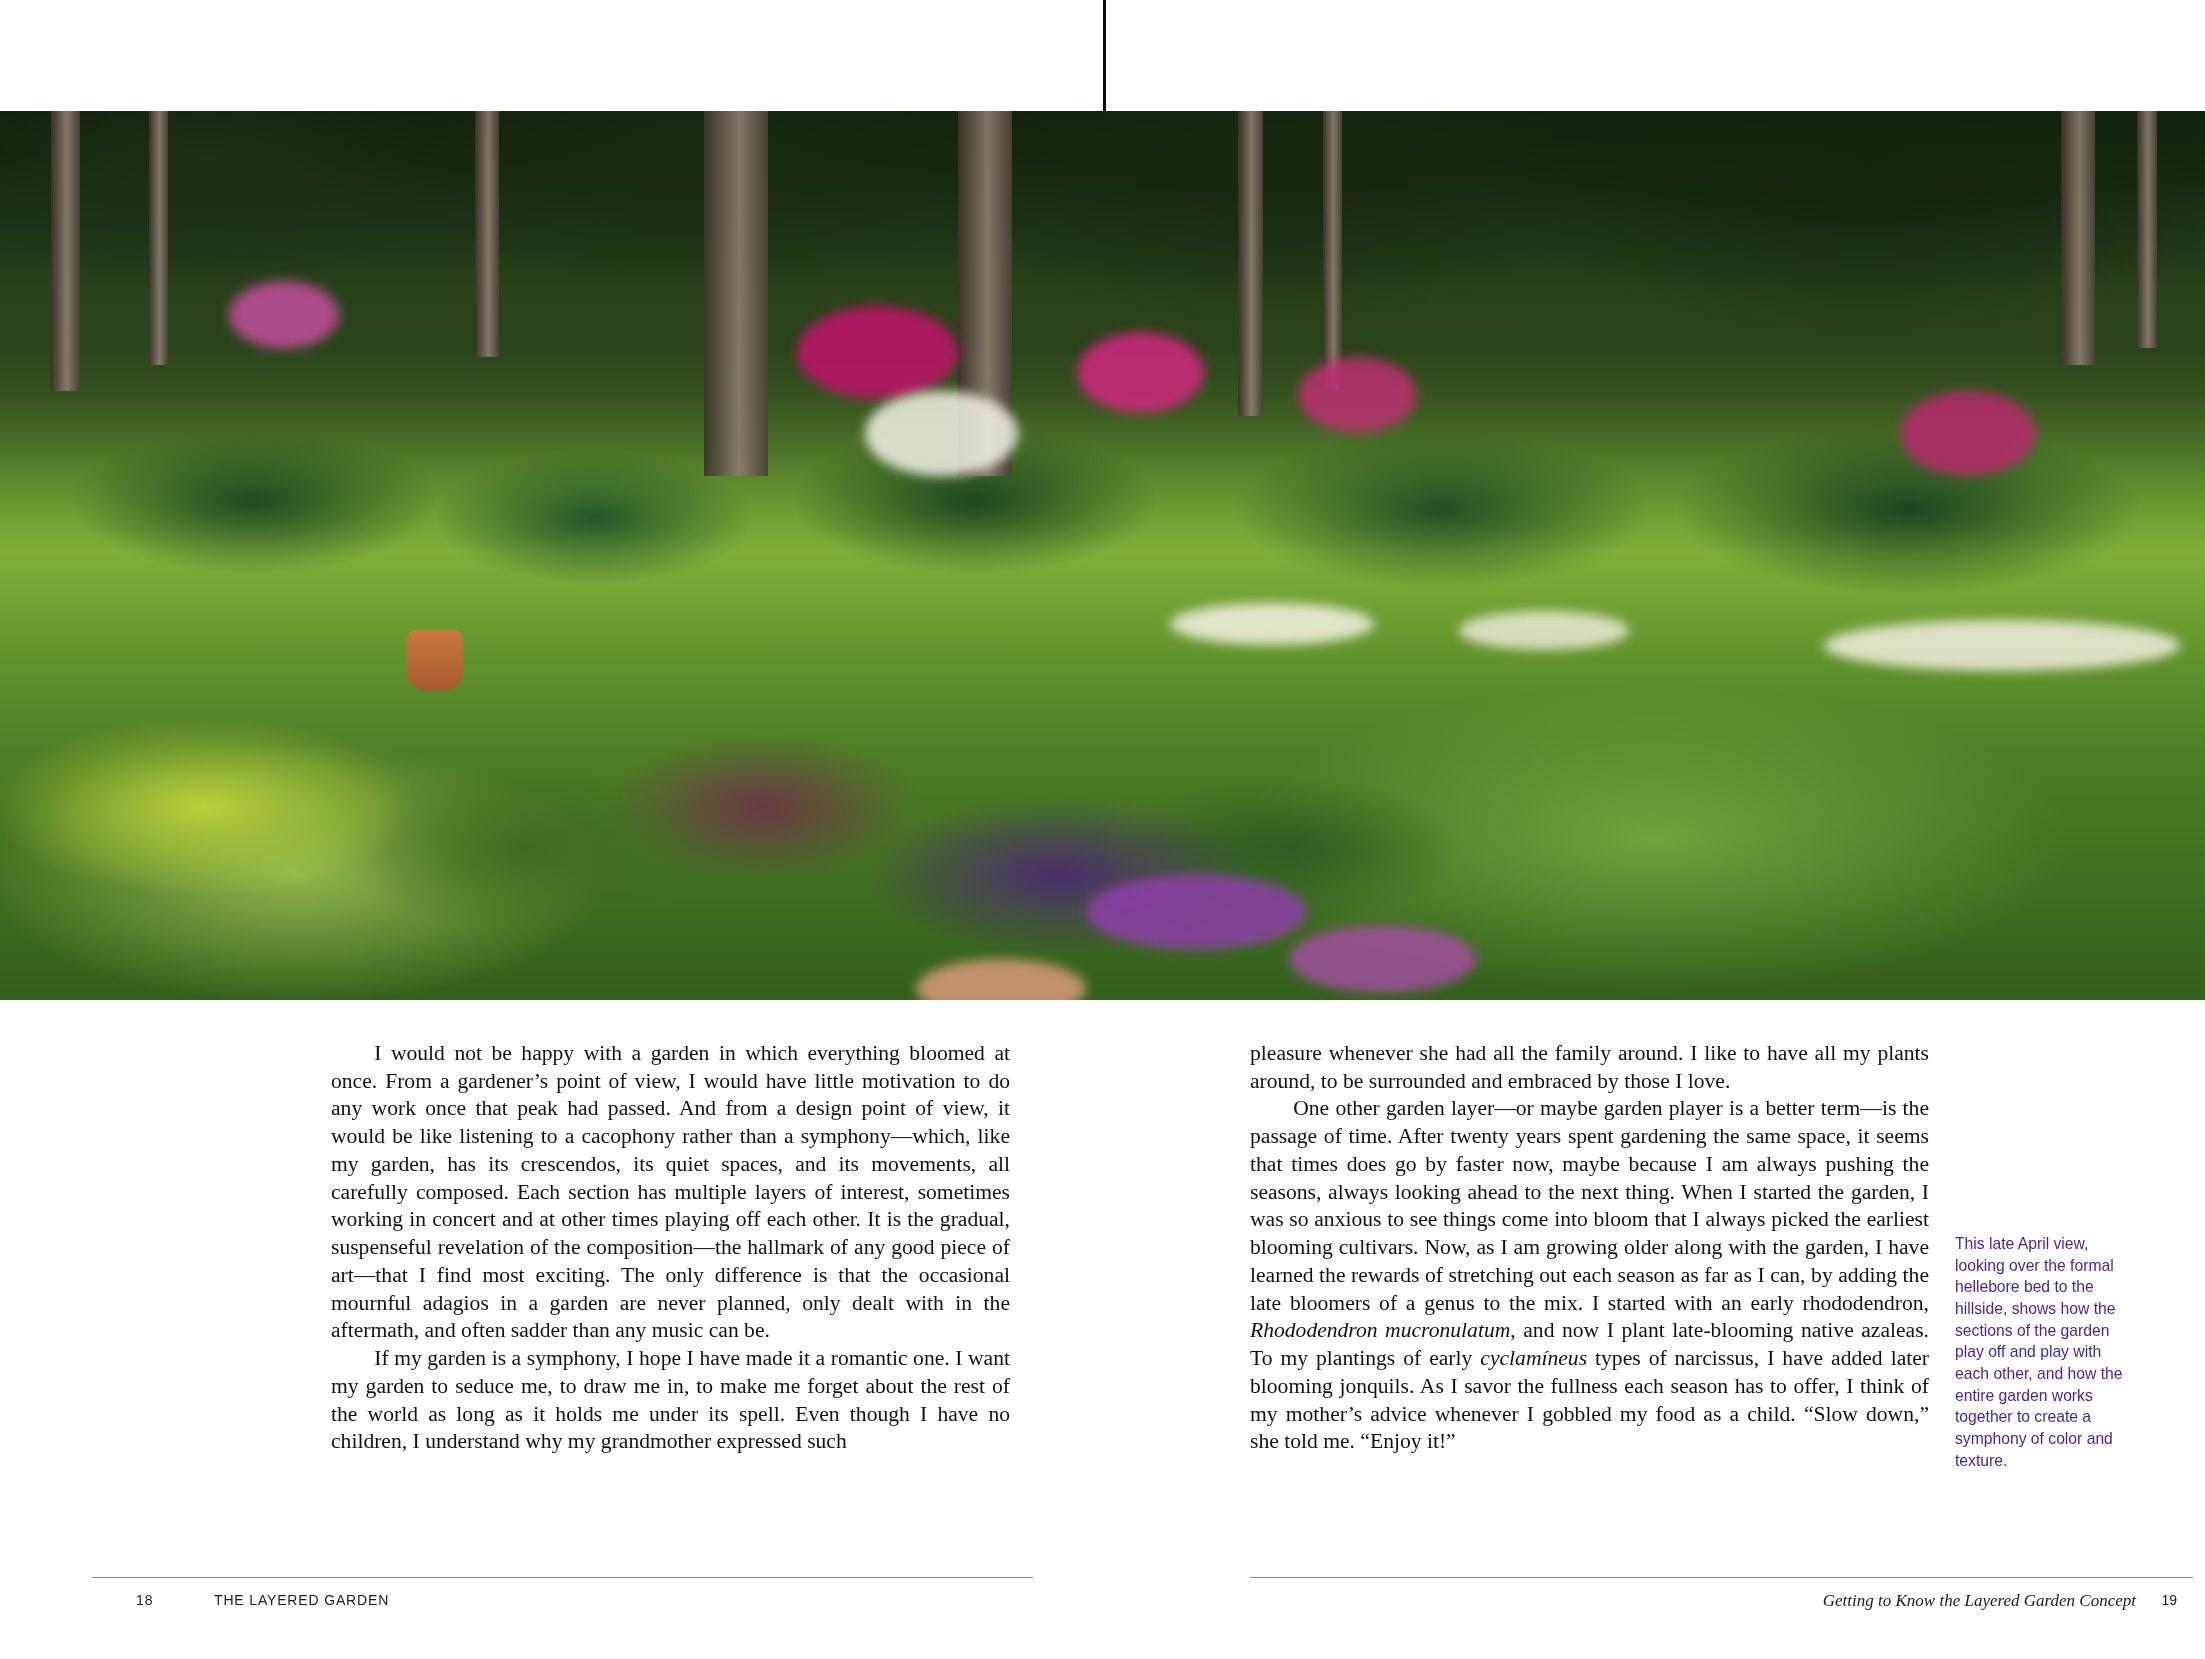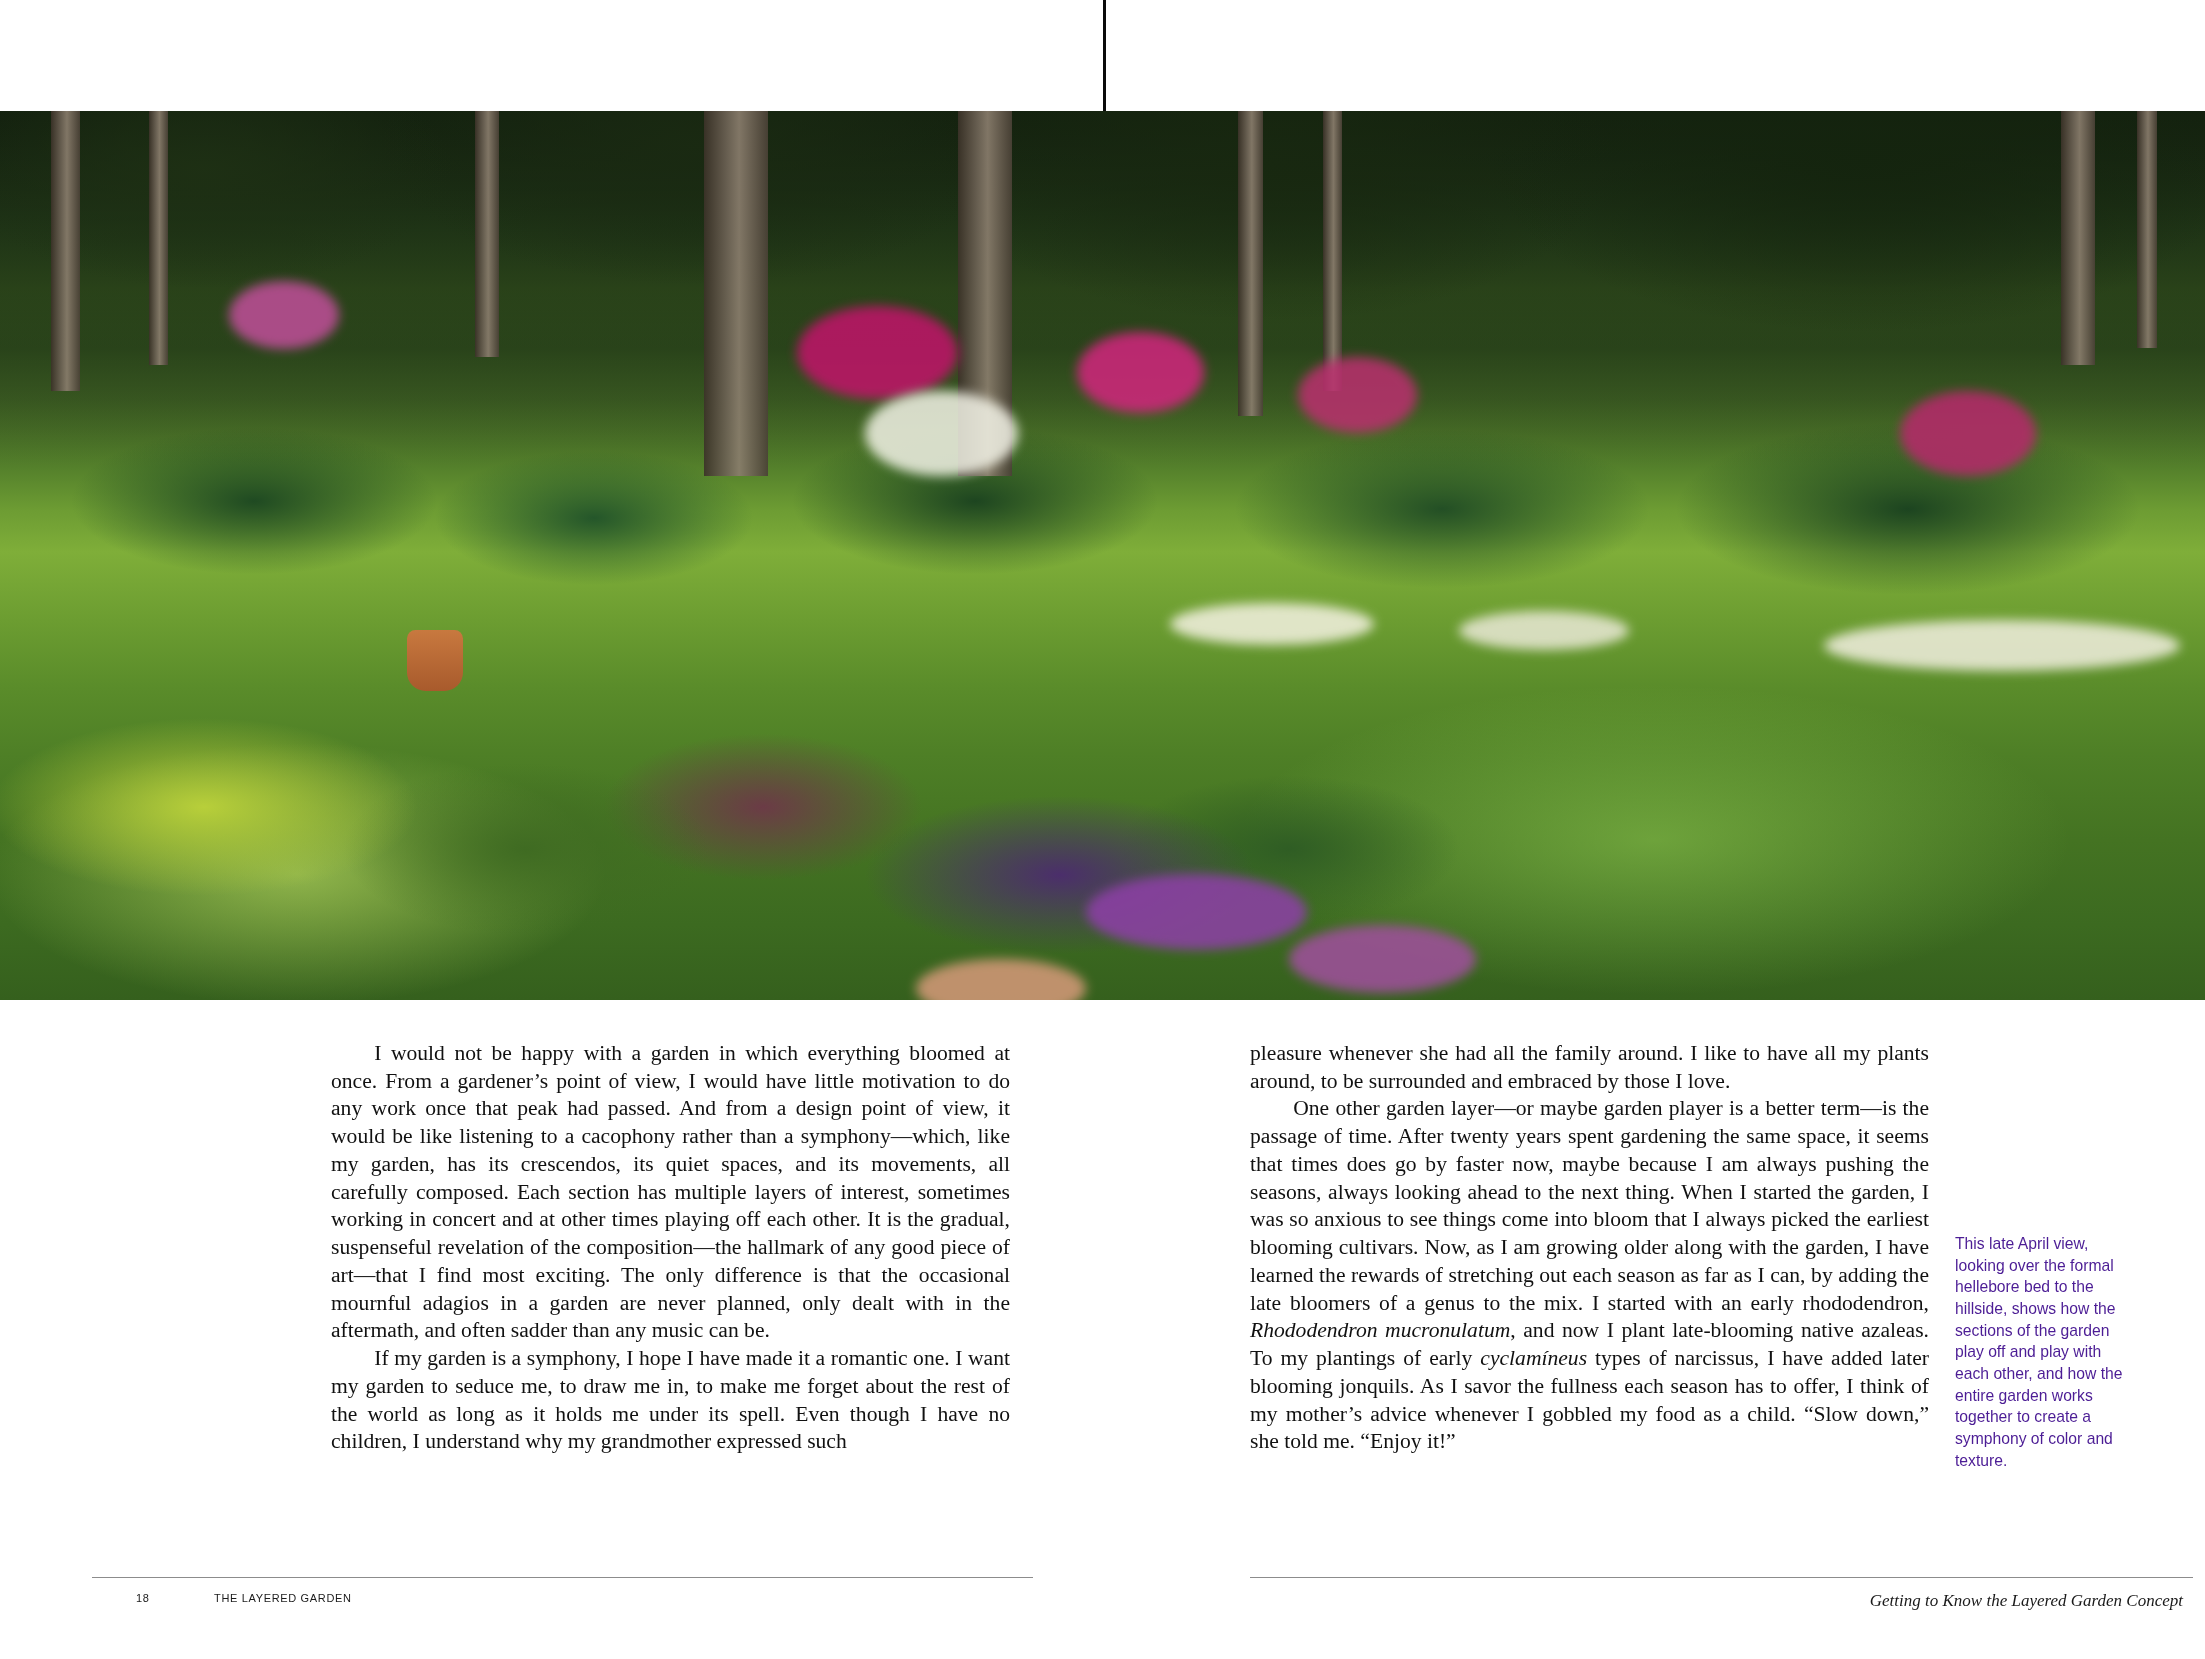--- a/index.html
+++ b/index.html
@@ -117,21 +117,20 @@
     left: 407px; top: 519px;
     width: 56px; height: 61px;
     background: linear-gradient(to bottom, #c8793f, #a85a2c);
     border-radius: 8.5px 8.5px 18.7px 18.7px;
   }
 
   
   .page-left, .page-right {
     position: absolute;
     top: 1000px;
-    padding-left: 47px;
   }
   .page-left { left: 0; width: 1103px; height: 660px; }
   .page-right { left: 1158px; width: 1102px; height: 592px; }
 
   .col {
     position: absolute;
     top: 40px;
     width: 679px;
     font-size: 21.6px;
     line-height: 1.285;
@@ -162,21 +161,21 @@
     height: 0.8px;
     background: #8c8c8c;
   }
   .rule-left  { left: 92px; top: 577px; width: 941px; }
   .rule-right { left: 92px; top: 577px; width: 943px; }
 
   .folio {
     position: absolute;
     top: 592px;
     font-family: "Liberation Sans", sans-serif;
-    font-size: 11px;
+    font-size: 14px;
     letter-spacing: 0.06em;
     color: #1a1a1a;
   }
   .folio-num-left  { left: 136px; }
   .folio-title-left { left: 166px; margin-left: 48px; }
 
   .folio-title-right {
     position: absolute;
     top: 591px;
     right: 124px;

